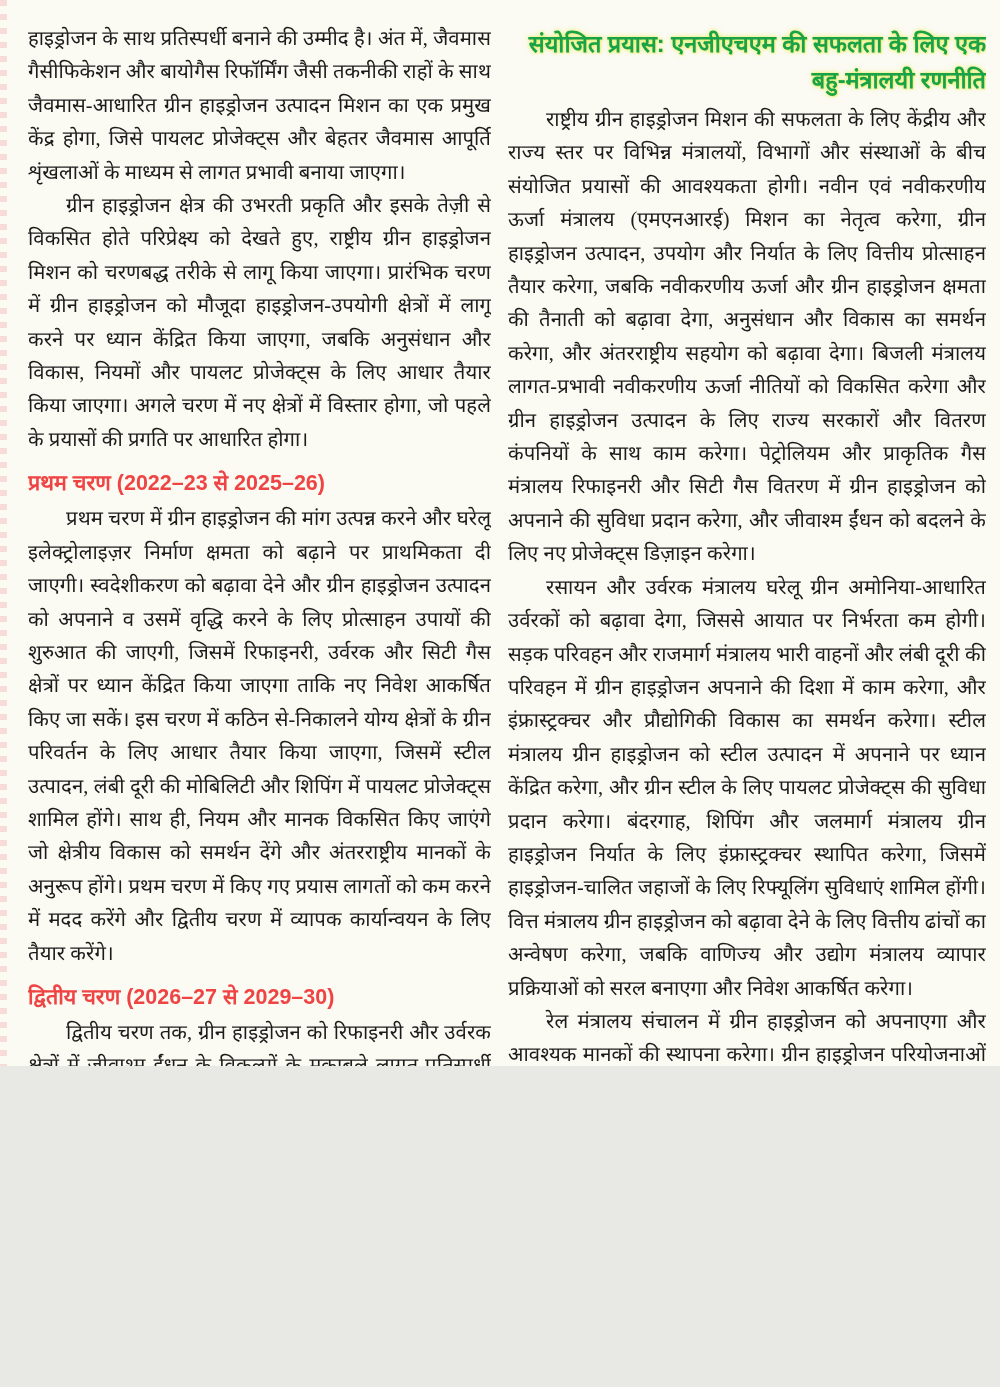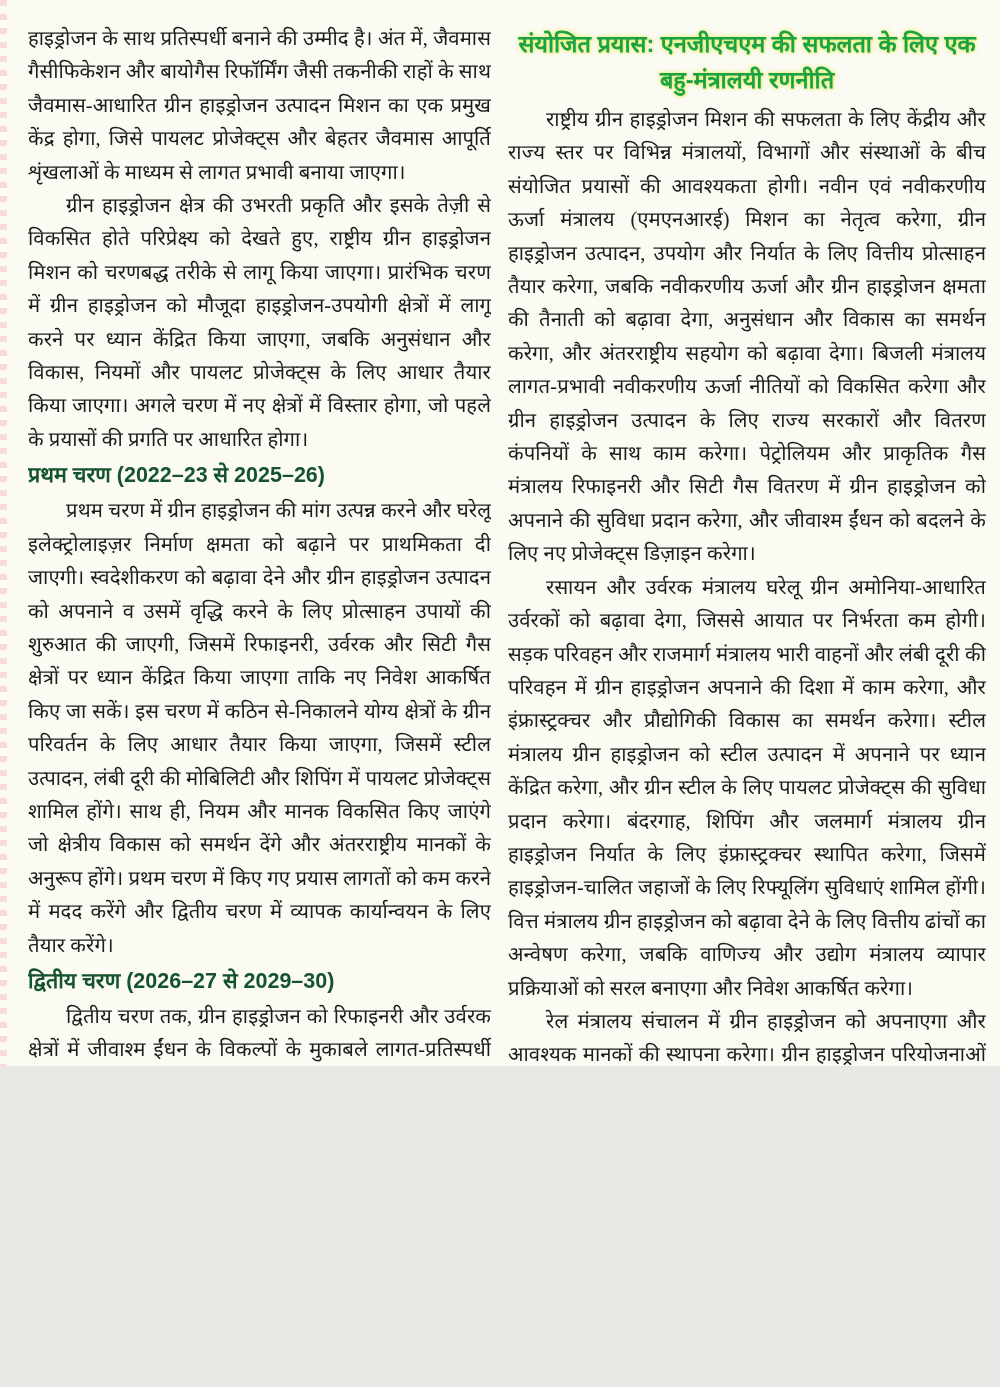--- a/index.html
+++ b/index.html
@@ -38,30 +38,30 @@
     letter-spacing:0.1px;
   }
   .body-para.no-indent{text-indent:0;}
   .green-heading{
     margin:4px 0 5px 0;
     font-family:"Liberation Sans","DejaVu Sans",sans-serif;
     font-weight:bold;
     font-size:23.5px;
     line-height:36px;
     color:#19a24a;
-    text-align:center;
+    text-align:right;
     text-shadow:0 0 2px #e7ef6d, 0 0 5px #e7ef6d, 1px 1px 0 #eef59b;
   }
   .sub-heading{
-    margin:2px 0 2px 0;
+    margin:10px 0 2px 0;
     font-family:"Liberation Sans","DejaVu Sans",sans-serif;
     font-weight:bold;
     font-size:21.5px;
     line-height:34px;
-    color:#14532d;
+    color:#ef4444;
     text-align:left;
   }
   .footer-rule{
     position:absolute;left:0;right:0;top:1318px;height:4px;
     background:linear-gradient(to bottom,#e23b28 0 55%,#f2c40a 55% 100%);
     transform:rotate(-0.28deg);
     transform-origin:center;
   }
   .footer-vline{
     position:absolute;left:948px;top:1316px;width:2.5px;height:71px;

